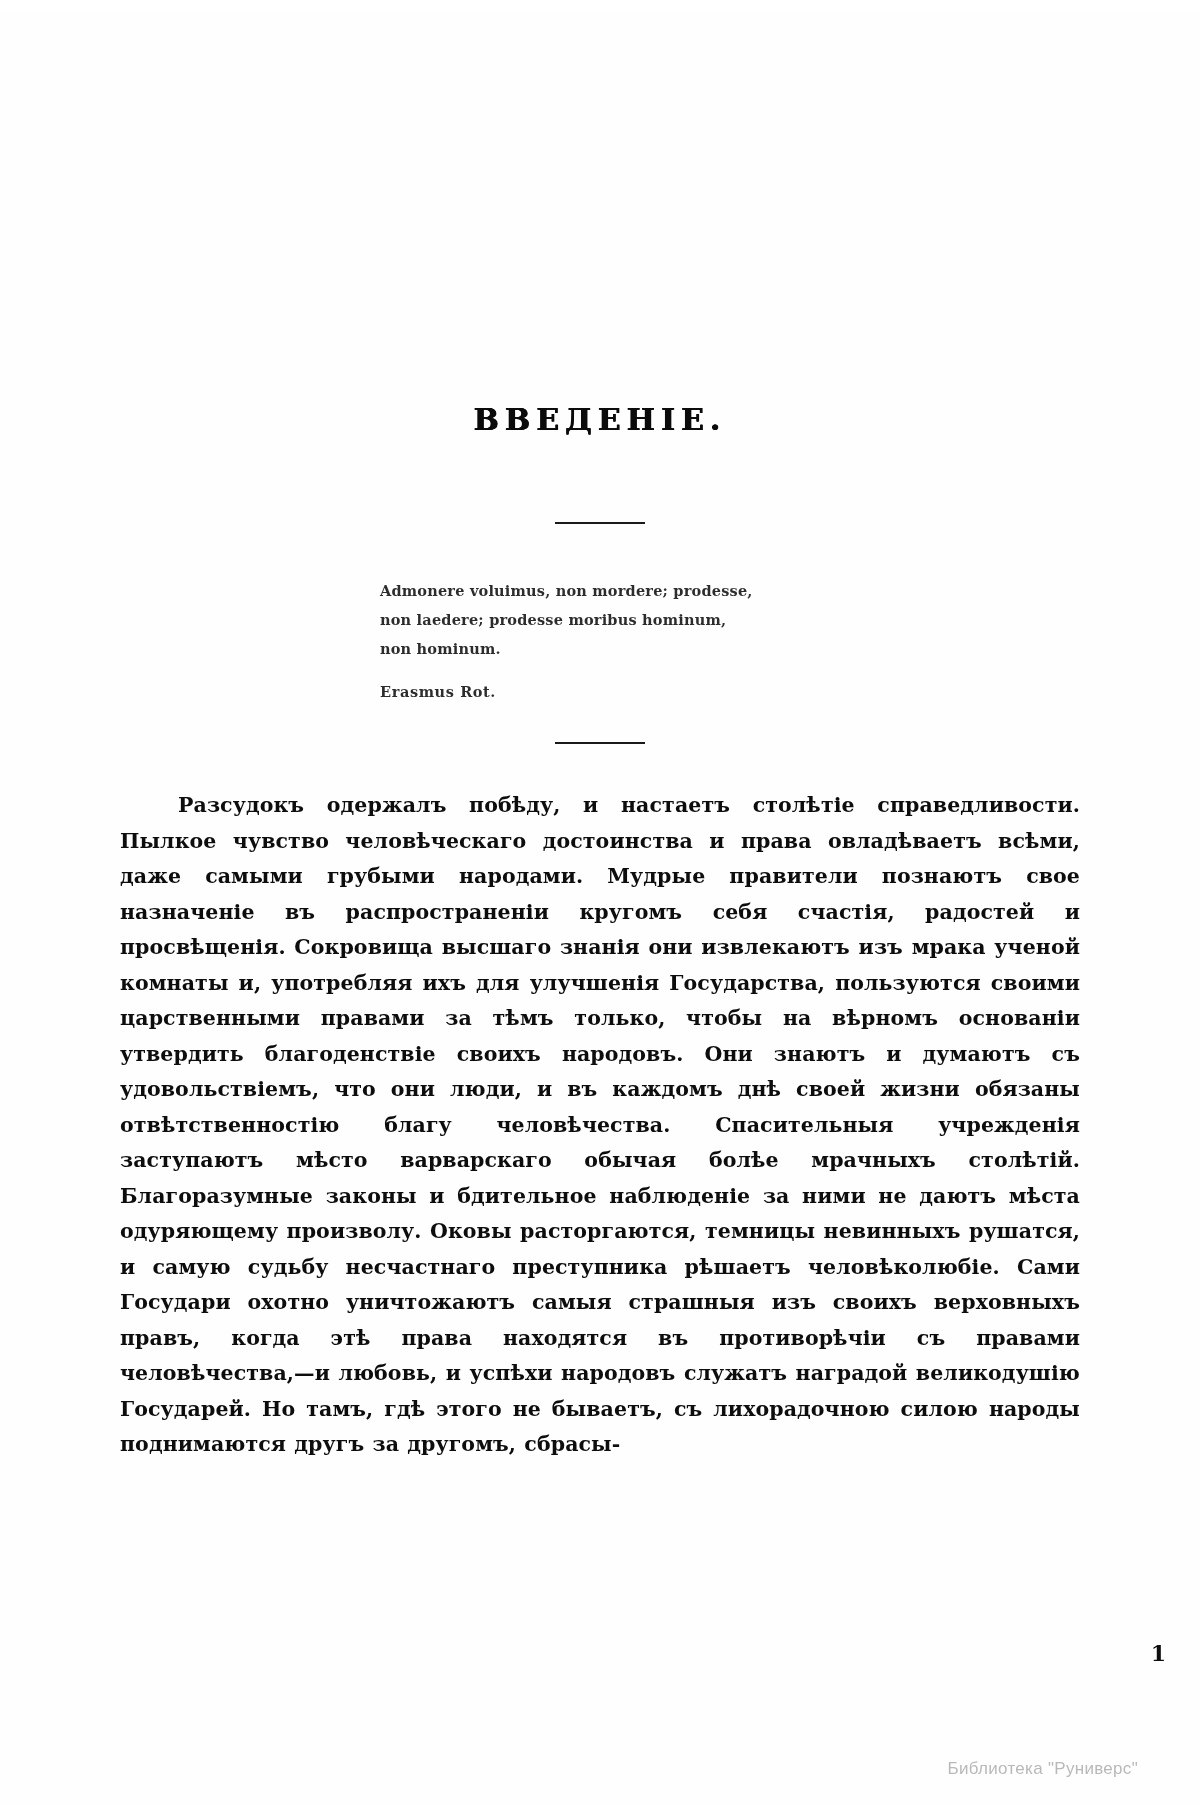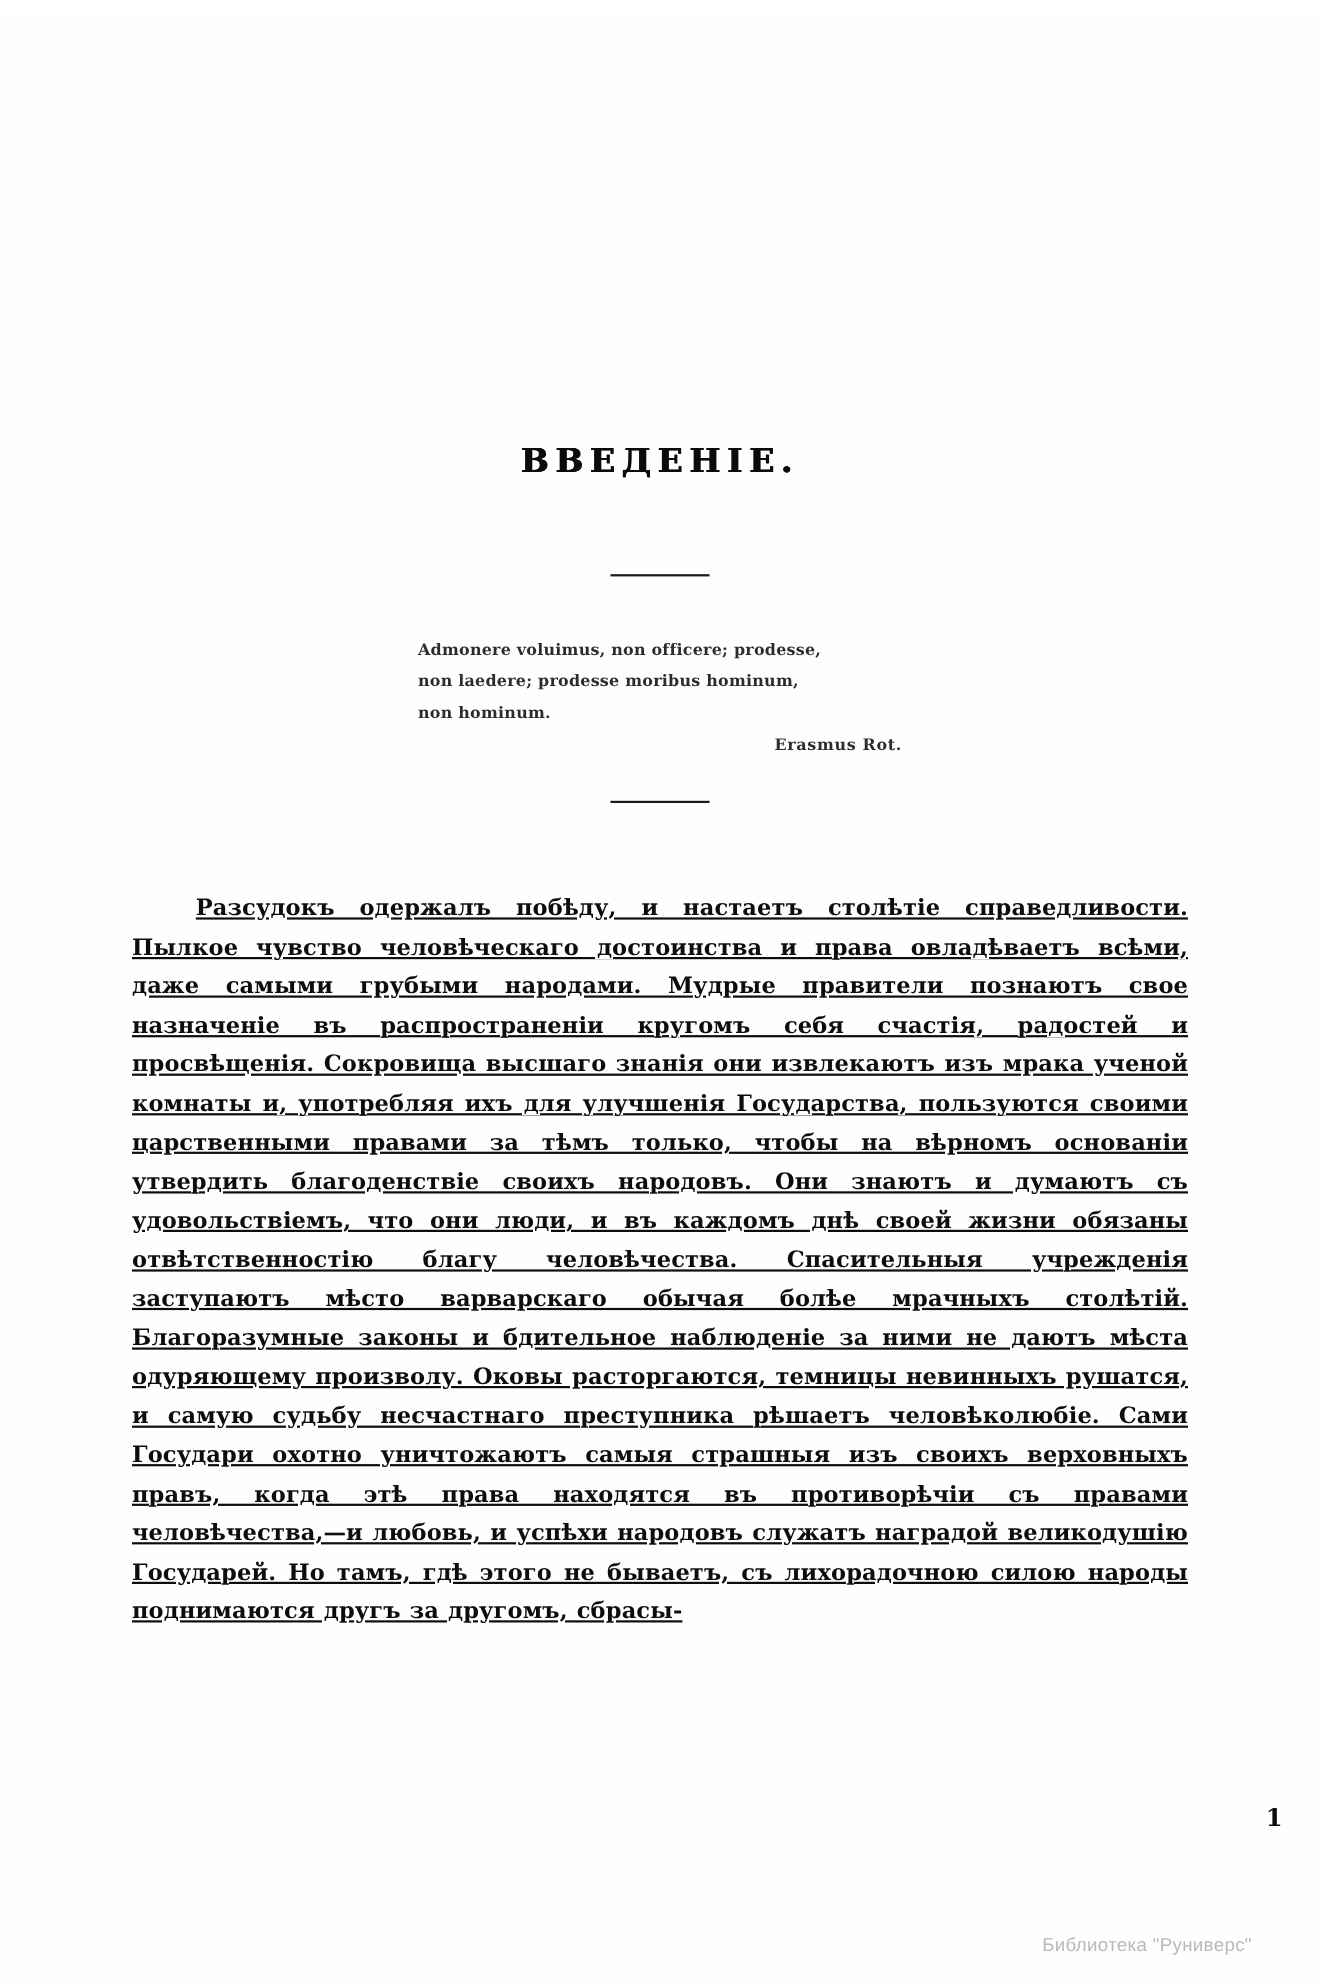--- a/index.html
+++ b/index.html
@@ -61,39 +61,37 @@
     font-size: 14.5px;
     line-height: 2.0;
     color: #1b1b1b;
     text-align: justify;
     letter-spacing: 0.2px;
     opacity: 0.92;
   }
   .epigraph-line { display: block; }
   .epigraph-source {
     display: block;
-    margin-top: 0;
-    text-align: right;
+    margin-top: 14px;
     font-size: 14.5px;
     letter-spacing: 0.6px;
   }
 
   
   .body-text {
-    margin-top: 78px;
+    margin-top: 44px;
     font-family: "DejaVu Serif", serif;
     font-weight: 700;
     font-size: 20.5px;
     line-height: 35.5px;
     color: #0d0d0d;
     text-align: justify;
     text-justify: inter-word;
     letter-spacing: 0.1px;
     word-spacing: 1px;
-    text-decoration: underline;
   }
   .body-text p {
     margin: 0;
     text-indent: 58px;
   }
 
   
   .page-number {
     position: absolute;
     right: 34px;
@@ -119,21 +117,21 @@
 <body>
 
 <div class="page">
   <div class="page-inner">
 
     <div class="chapter-title">ВВЕДЕНІЕ.</div>
 
     <div class="rule rule-top"></div>
 
     <div class="epigraph">
-      <span class="epigraph-line">Admonere voluimus, non officere; prodesse,</span>
+      <span class="epigraph-line">Admonere voluimus, non mordere; prodesse,</span>
       <span class="epigraph-line">non laedere; prodesse moribus hominum,</span>
       <span class="epigraph-line">non hominum.</span>
       <span class="epigraph-source">Erasmus Rot.</span>
     </div>
 
     <div class="rule rule-bottom"></div>
 
     <div class="body-text">
       <p>Разсудокъ одержалъ побѣду, и настаетъ столѣтіе справедливости. Пылкое чувство человѣческаго достоинства и права овладѣваетъ всѣми, даже самыми грубыми народами. Мудрые правители познаютъ свое назначеніе въ распространеніи кругомъ себя счастія, радостей и просвѣщенія. Сокровища высшаго знанія они извлекаютъ изъ мрака ученой комнаты и, употребляя ихъ для улучшенія Государства, пользуются своими царственными правами за тѣмъ только, чтобы на вѣрномъ основаніи утвердить благоденствіе своихъ народовъ. Они знаютъ и думаютъ съ удовольствіемъ, что они люди, и въ каждомъ днѣ своей жизни обязаны отвѣтственностію благу человѣчества. Спасительныя учрежденія заступаютъ мѣсто варварскаго обычая болѣе мрачныхъ столѣтій. Благоразумные законы и бдительное наблюденіе за ними не даютъ мѣста одуряющему произволу. Оковы расторгаются, темницы невинныхъ рушатся, и самую судьбу несчастнаго преступника рѣшаетъ человѣколюбіе. Сами Государи охотно уничтожаютъ самыя страшныя изъ своихъ верховныхъ правъ, когда этѣ права находятся въ противорѣчіи съ правами человѣчества,—и любовь, и успѣхи народовъ служатъ наградой великодушію Государей. Но тамъ, гдѣ этого не бываетъ, съ лихорадочною силою народы поднимаются другъ за другомъ, сбрасы-</p>
     </div>

